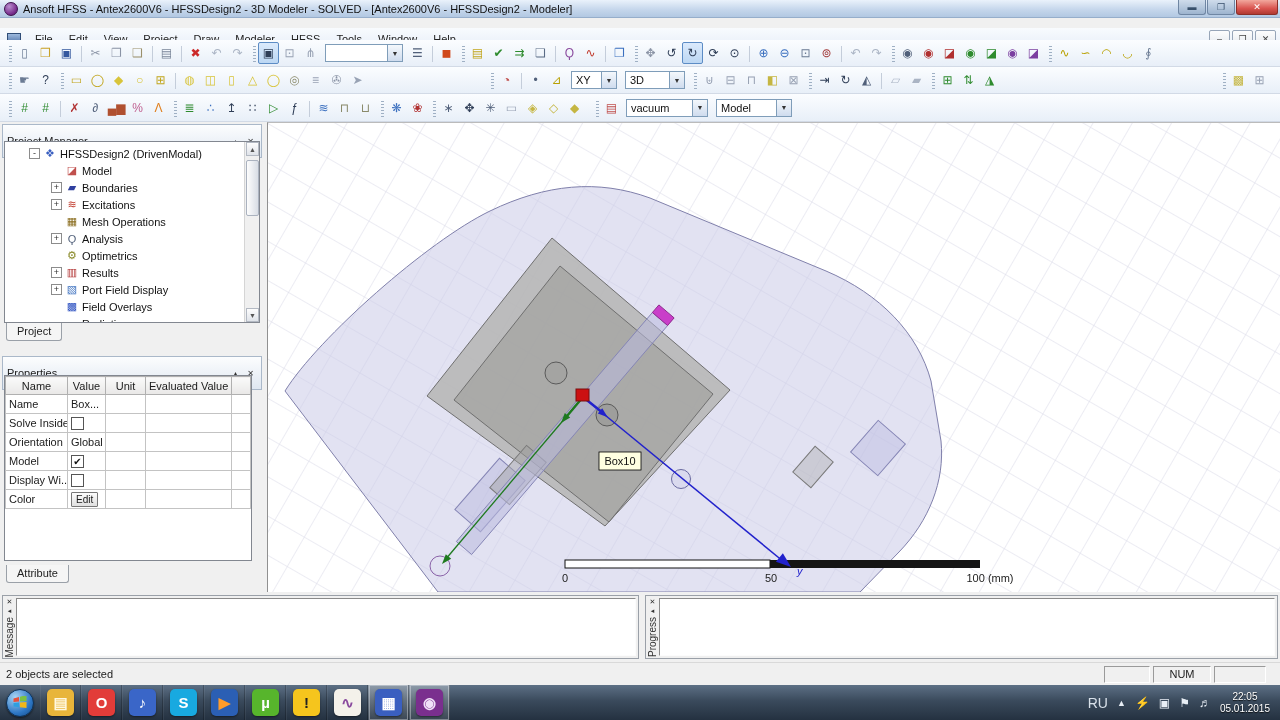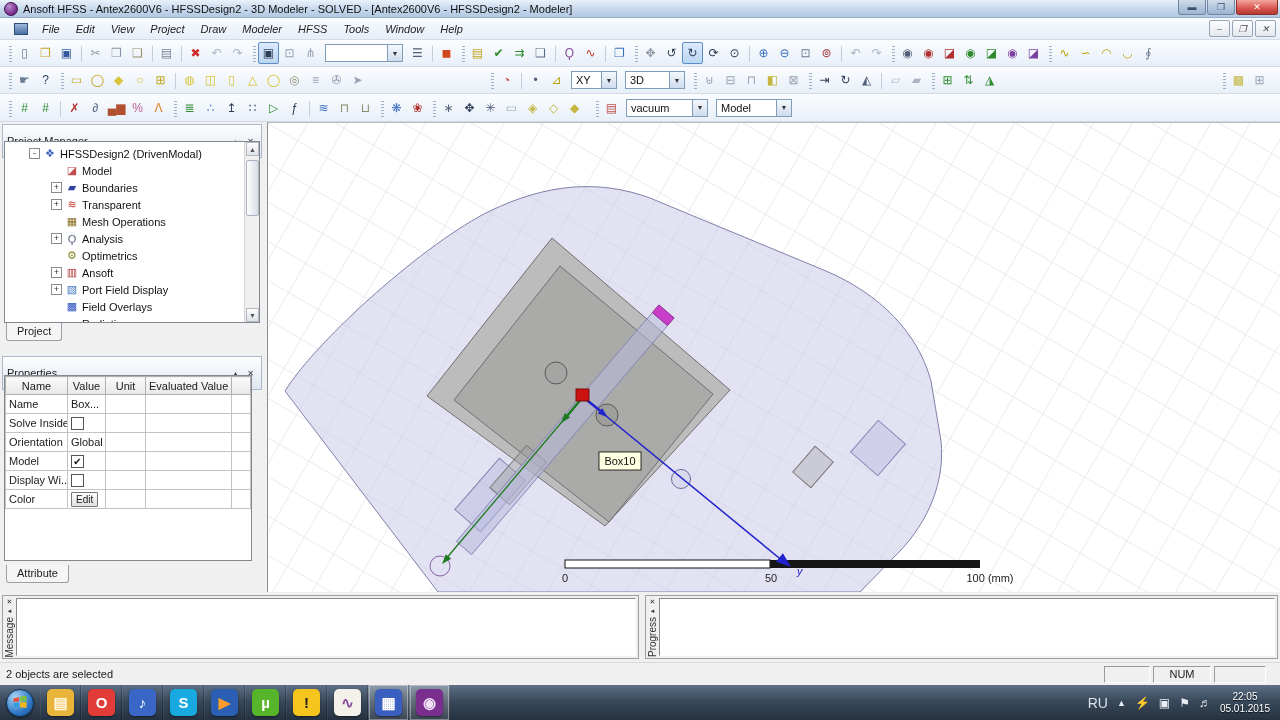--- a/index.html
+++ b/index.html
@@ -15,23 +15,23 @@
     background:radial-gradient(circle at 35% 30%, #b98fd0, #7a2f8e 65%, #4d1560); margin-right:5px;
     border:1px solid #3c114c; }
   .titlebar .title-text { font-size:11px; color:#111; white-space:nowrap; }
   .win-controls { position:absolute; right:2px; top:0; display:flex; }
   .win-btn { width:28px; height:15px; display:flex; align-items:center; justify-content:center;
     font-size:9px; color:#fff; background:linear-gradient(#cfdceb,#9db4cf); border:1px solid #6f86a3;
     border-top:none; border-radius:0 0 3px 3px; margin-left:1px; color:#38506b; }
   .win-btn.close { width:42px; background:linear-gradient(#f2a89d,#d9544f 60%,#b03a32); color:#fff; border-color:#8c2f28; }
 
   
-  .menubar { position:absolute; left:0; top:18px; width:1280px; height:22px;
+  .menubar { position:absolute; left:0; top:28px; width:1280px; height:22px;
     background:linear-gradient(#f8fbfe,#e7eef8); border-bottom:1px solid #d4dce8;
-    display:flex; align-items:center; padding-left:12px;font-style:italic; }
+    display:flex; align-items:center; padding-left:5px; }
   .mdi-doc-icon { width:14px; height:12px; background:linear-gradient(#9db9dd,#4a6fa5); border:1px solid #2f4d77;
     margin:0 6px 0 2px; }
   .menu-item { padding:3px 8px; font-size:11px; color:#222; }
   .mdi-controls { position:absolute; right:4px; top:2px; display:flex; gap:2px; }
   .mdi-btn { width:21px; height:17px; background:linear-gradient(#fdfdfd,#e4e8ee); border:1px solid #97a5b8;
     border-radius:2px; font-size:9px; display:flex; align-items:center; justify-content:center; color:#444; }
 
   
   .tb-row { position:absolute; left:0; width:1280px; background:linear-gradient(#fbfdff,#e8eff8);
     border-bottom:1px solid #d2dae6; display:flex; align-items:center; padding-left:4px; }
@@ -348,41 +348,41 @@
           <span class="tree-label">Model</span>
         </div>
           <div class="tree-row">
           <span class="twisty">+</span>
           <span class="tree-icon" style="color: rgb(48, 64, 159);">▰</span>
           <span class="tree-label">Boundaries</span>
         </div>
           <div class="tree-row">
           <span class="twisty">+</span>
           <span class="tree-icon" style="color: rgb(192, 57, 43);">≋</span>
-          <span class="tree-label">Transparent</span>
+          <span class="tree-label">Excitations</span>
         </div>
           <div class="tree-row">
           <span class="twisty"></span>
           <span class="tree-icon" style="color: rgb(138, 109, 31);">▦</span>
           <span class="tree-label">Mesh Operations</span>
         </div>
           <div class="tree-row">
           <span class="twisty">+</span>
           <span class="tree-icon" style="color: rgb(81, 96, 122);">Ϙ</span>
           <span class="tree-label">Analysis</span>
         </div>
           <div class="tree-row">
           <span class="twisty"></span>
           <span class="tree-icon" style="color: rgb(138, 138, 42);">⚙</span>
           <span class="tree-label">Optimetrics</span>
         </div>
           <div class="tree-row">
           <span class="twisty">+</span>
           <span class="tree-icon" style="color: rgb(176, 48, 48);">▥</span>
-          <span class="tree-label">Ansoft</span>
+          <span class="tree-label">Results</span>
         </div>
           <div class="tree-row">
           <span class="twisty">+</span>
           <span class="tree-icon" style="color: rgb(58, 111, 191);">▧</span>
           <span class="tree-label">Port Field Display</span>
         </div>
           <div class="tree-row">
           <span class="twisty"></span>
           <span class="tree-icon" style="color: rgb(42, 79, 192);">▩</span>
           <span class="tree-label">Field Overlays</span>

